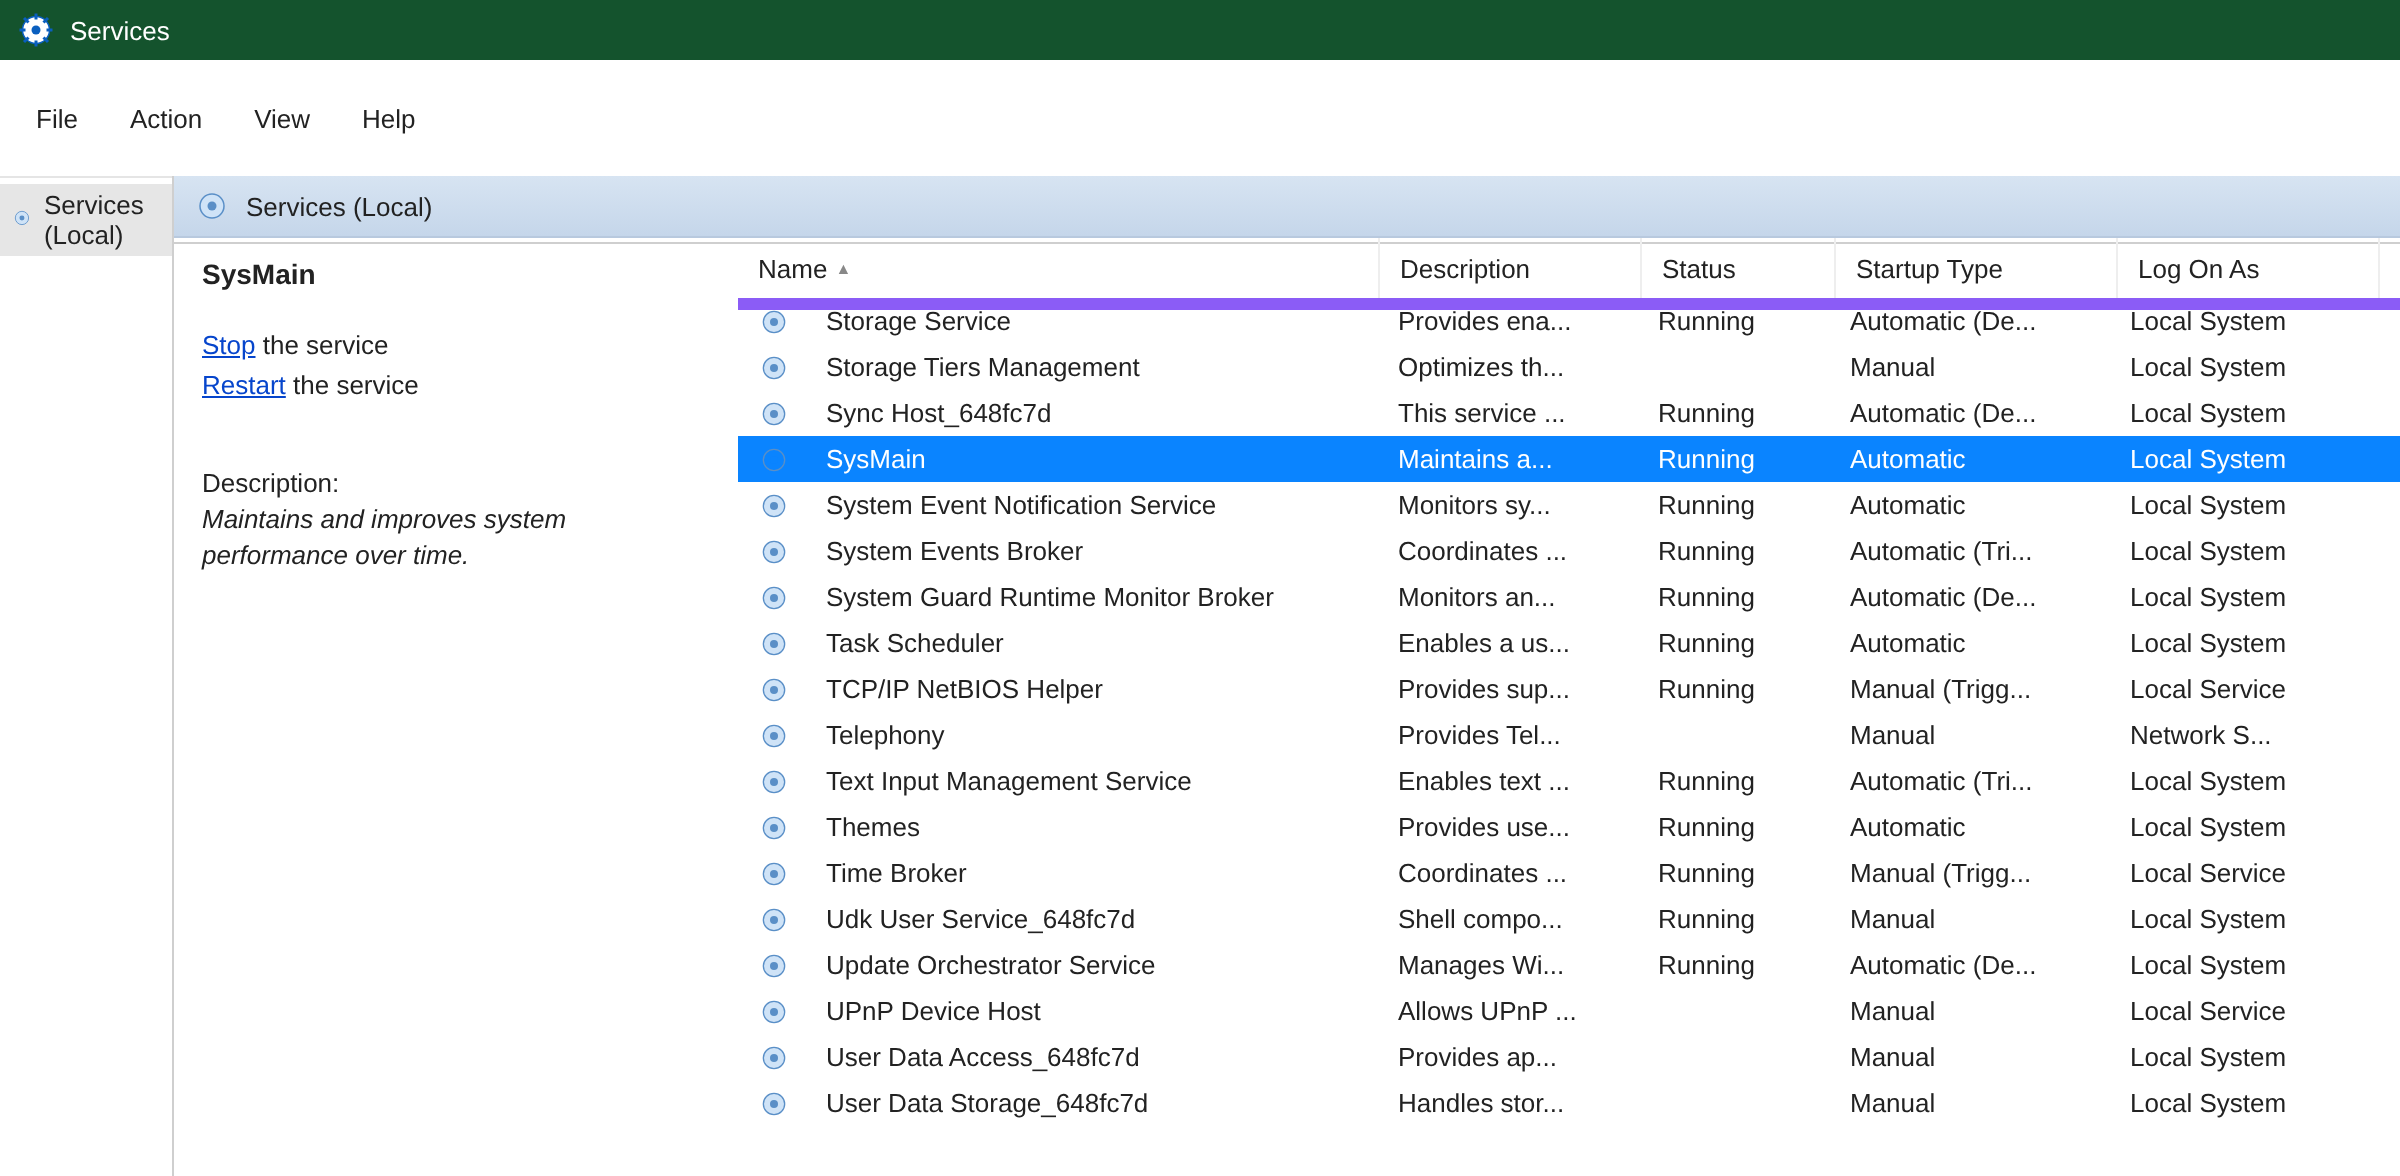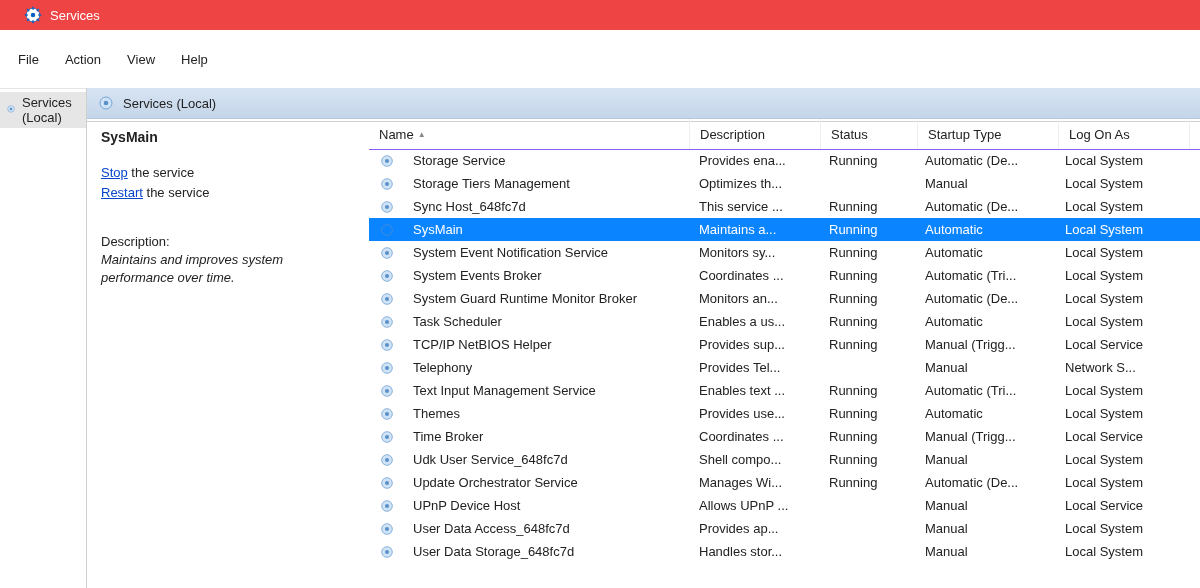--- a/index.html
+++ b/index.html
@@ -7,23 +7,23 @@
     width: 1200px; height: 588px;
     font-family: "Segoe UI", Tahoma, sans-serif;
     font-size: 13px;
     color: #222;
     background: #fff;
     overflow: hidden;
   }
   
   .titlebar {
     height: 30px;
-    background: #ef4444;
+    background: #14532d;
     display: flex; align-items: center;
-    padding-left: 24px;
+    padding-left: 9px;
     color: #fff;
   }
   .titlebar .icon { width: 18px; height: 18px; margin-right: 8px; display:flex; align-items:center; justify-content:center;}
   .titlebar .title { font-size: 13px; }
   
   .menubar {
     height: 26px;
     display: flex; align-items: center;
     padding: 16px 6px;
     border-bottom: 1px solid #e5e5e5;
@@ -90,21 +90,21 @@
   .detail-panel a { color:#0645cc; text-decoration:underline;}
   .detail-panel .actions { margin-bottom:32px; line-height:1.5;}
   .detail-panel .desc-label { margin-bottom:2px;}
   .detail-panel .desc-text { line-height:1.4;font-style:italic;}
 
   .list-panel { flex:1; overflow:hidden; position:relative;}
   .list-header {
     display:flex;
     height: 30px;
     align-items:center;
-    border-bottom: 1px solid #8b5cf6;
+    border-bottom: 6px solid #8b5cf6;
     padding-right:10px;
   }
   .list-header .col {
     border-right: 1px solid #eee;
     padding: 0 10px;
     height:100%;
     display:flex; align-items:center;
     font-size:13px;
     color:#222;
     white-space:nowrap;

